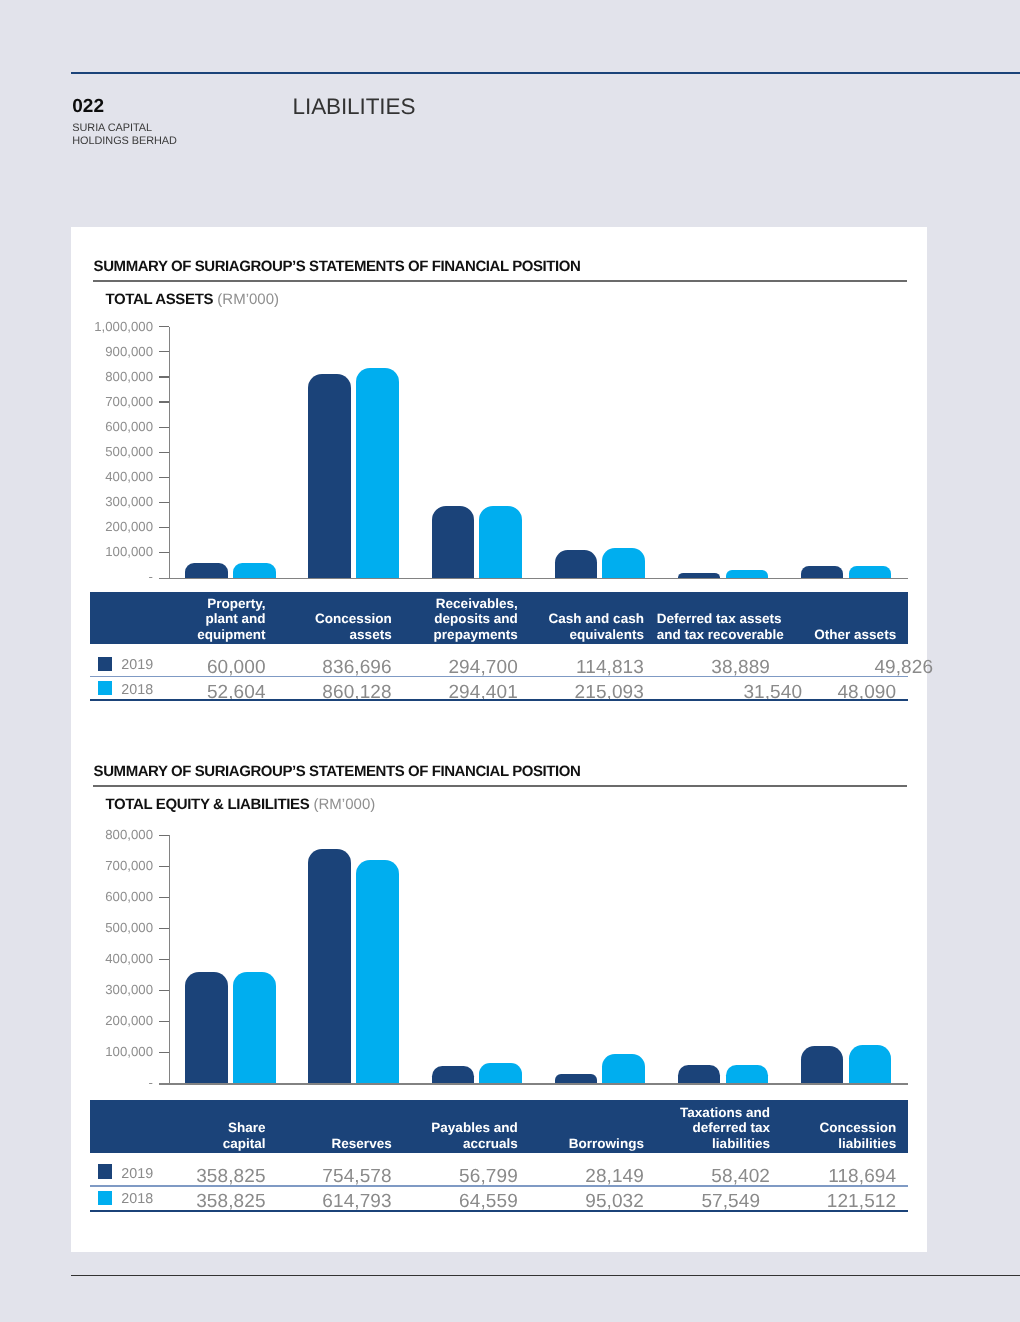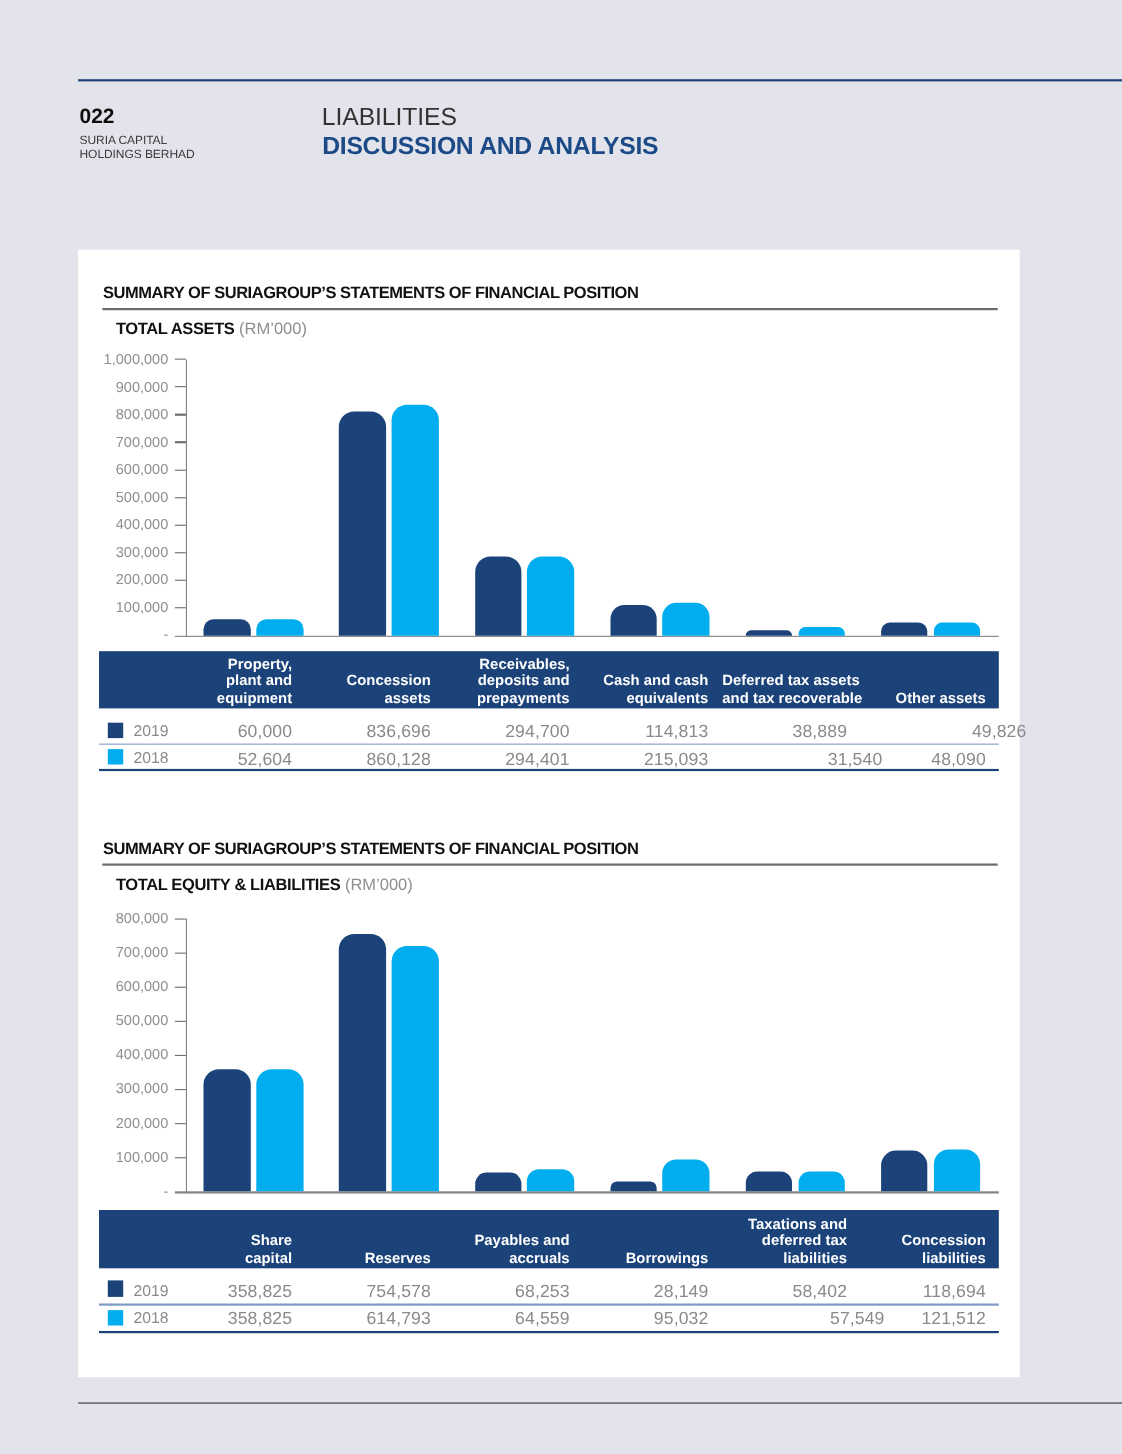--- a/index.html
+++ b/index.html
@@ -29,39 +29,38 @@
   .yaxis{position:absolute;background:#828282;width:1.35px;}
   .xaxis{position:absolute;background:#828282;height:1.5px;}
   .tick{position:absolute;background:#6e6e6e;height:1.2px;width:9.7px;}
   .ylab{position:absolute;font-size:13.2px;color:#8f8f8f;text-align:right;white-space:nowrap;letter-spacing:.02px;}
   .bar{position:absolute;}
 
   
   .tbl{position:absolute;}
   .thead{position:absolute;left:0;top:0;background:#1B4379;}
   .th{position:absolute;color:#fff;font-size:13.5px;font-weight:bold;text-align:right;line-height:15.8px;letter-spacing:.02px;white-space:nowrap;}
-  .td{position:absolute;color:#8a8a8a;font-size:16px;text-align:right;letter-spacing:.1px;}
+  .td{position:absolute;color:#8a8a8a;font-size:19px;text-align:right;letter-spacing:.1px;}
   .sep{position:absolute;height:1.4px;background:#7f9ac4;}
   .botline{position:absolute;height:2.2px;background:#1B4379;}
   .swatch{position:absolute;width:14.6px;height:14.6px;}
   .yr{position:absolute;color:#8a8a8a;font-size:14.3px;letter-spacing:.05px;}
 </style>
 </head>
 <body>
 
 <div class="page">
   <div class="rule-top"></div>
 
   <div class="pg-num">022</div>
   <div class="pg-co">
     <span>SURIA CAPITAL</span><br>
     <span>HOLDINGS BERHAD</span>
   </div>
   <div class="hdr-t1">LIABILITIES</div>
-  <div class="hdr-t2">DISCUSSION AND ANALYSIS</div>
 
   <div class="card">
     <div class="block" id="block0" style="top: 0px;">
         <div class="sect-title" style="top:30.5px">SUMMARY OF SURIAGROUP’S STATEMENTS OF FINANCIAL POSITION</div>
         <div class="sect-rule" style="top:52.9px"></div>
         <div class="sub-title" style="top:64.3px"><b>TOTAL ASSETS</b> <span>(RM’000)</span></div>
         <div class="yaxis" style="left:97.9px;top:99.9px;height:252.4px"></div>
         <div class="xaxis" style="left:88.10000000000001px;top:350.8px;width:748.7px"></div>
         <div class="tick" style="left:88.4px;top:99.2px"></div>
         <div class="ylab" style="left:8px;top:91.5px;width:74px">1,000,000</div>
@@ -164,32 +163,32 @@
           <div class="th" style="left:0;top:20.199999999999996px;width:175.91666666666669px">Share<br>capital</div>
           <div class="th" style="left:0;top:36px;width:302.03333333333336px">Reserves</div>
           <div class="th" style="left:0;top:20.199999999999996px;width:428.15000000000003px">Payables and<br>accruals</div>
           <div class="th" style="left:0;top:36px;width:554.2666666666667px">Borrowings</div>
           <div class="th" style="left:0;top:4.3999999999999915px;width:680.3833333333333px">Taxations and<br>deferred tax<br>liabilities</div>
           <div class="th" style="left:0;top:20.199999999999996px;width:806.5px">Concession<br>liabilities</div>
           <div class="swatch" style="left:8.2px;top:63.8px;background:#1B4379"></div>
           <div class="yr" style="left:31.6px;top:66.2px">2019</div>
           <div class="td" style="left:61.5px;top:66.2px;width:114.41666666666667px">358,825</div>
           <div class="td" style="left:187.61666666666667px;top:66.2px;width:114.41666666666667px">754,578</div>
-          <div class="td" style="left:313.73333333333335px;top:66.2px;width:114.41666666666667px">68,253</div>
+          <div class="td" style="left:313.73333333333335px;top:66.2px;width:114.41666666666667px">56,799</div>
           <div class="td" style="left:439.85px;top:66.2px;width:114.41666666666667px">28,149</div>
           <div class="td" style="left:565.9666666666667px;top:66.2px;width:114.41666666666667px">58,402</div>
           <div class="td" style="left:692.0833333333334px;top:66.2px;width:114.41666666666667px">118,694</div>
           <div class="sep" style="left:0;top:85.3px;width:818.2px"></div>
           <div class="swatch" style="left:8.2px;top:90.6px;background:#00AEEF"></div>
           <div class="yr" style="left:31.6px;top:91.3px">2018</div>
           <div class="td" style="left:61.5px;top:91.3px;width:114.41666666666667px">358,825</div>
           <div class="td" style="left:187.61666666666667px;top:91.3px;width:114.41666666666667px">614,793</div>
           <div class="td" style="left:313.73333333333335px;top:91.3px;width:114.41666666666667px">64,559</div>
           <div class="td" style="left:439.85px;top:91.3px;width:114.41666666666667px">95,032</div>
-          <div class="td" style="left:600px;top:91.3px;width:114.41666666666667px">57,549</div>
+          <div class="td" style="left:556px;top:91.3px;width:114.41666666666667px">57,549</div>
           <div class="td" style="left:692.0833333333334px;top:91.3px;width:114.41666666666667px">121,512</div>
           <div class="botline" style="left:0;top:109.9px;width:818.2px"></div>
         </div>
       </div>
   </div>
 
   <div class="rule-bottom"></div>
 </div>
 
 </body></html>

